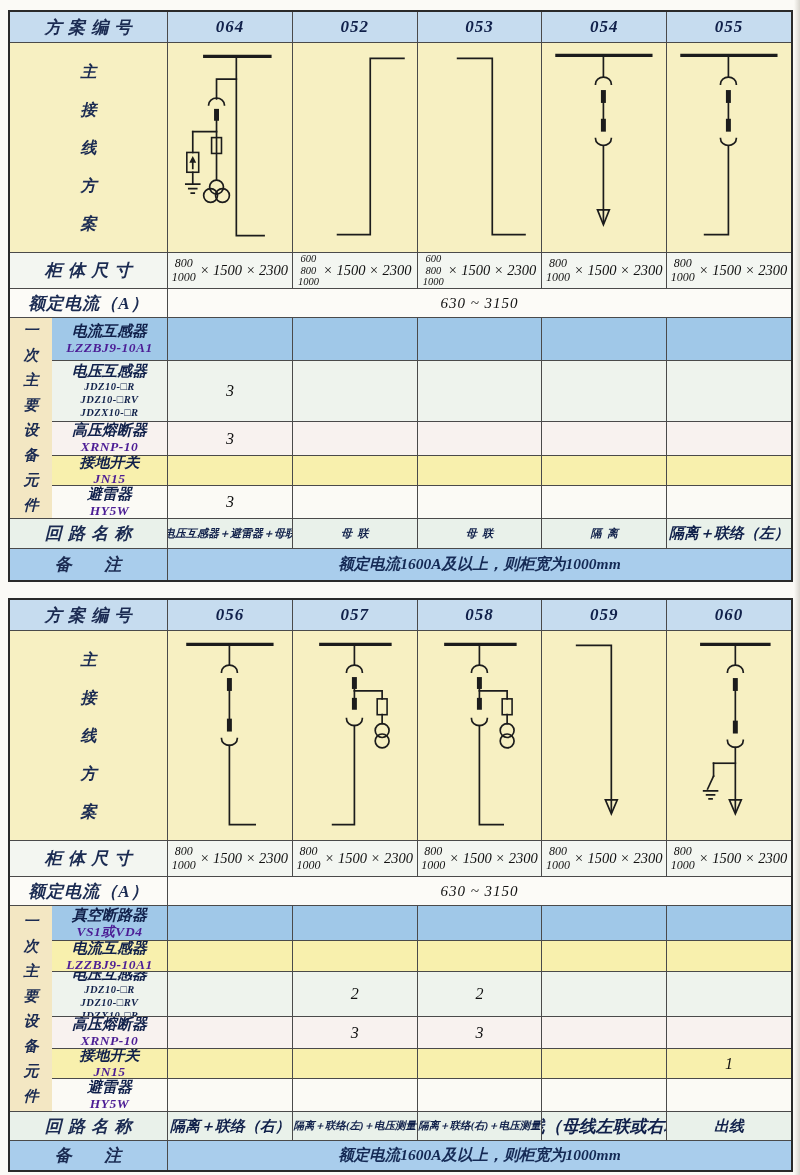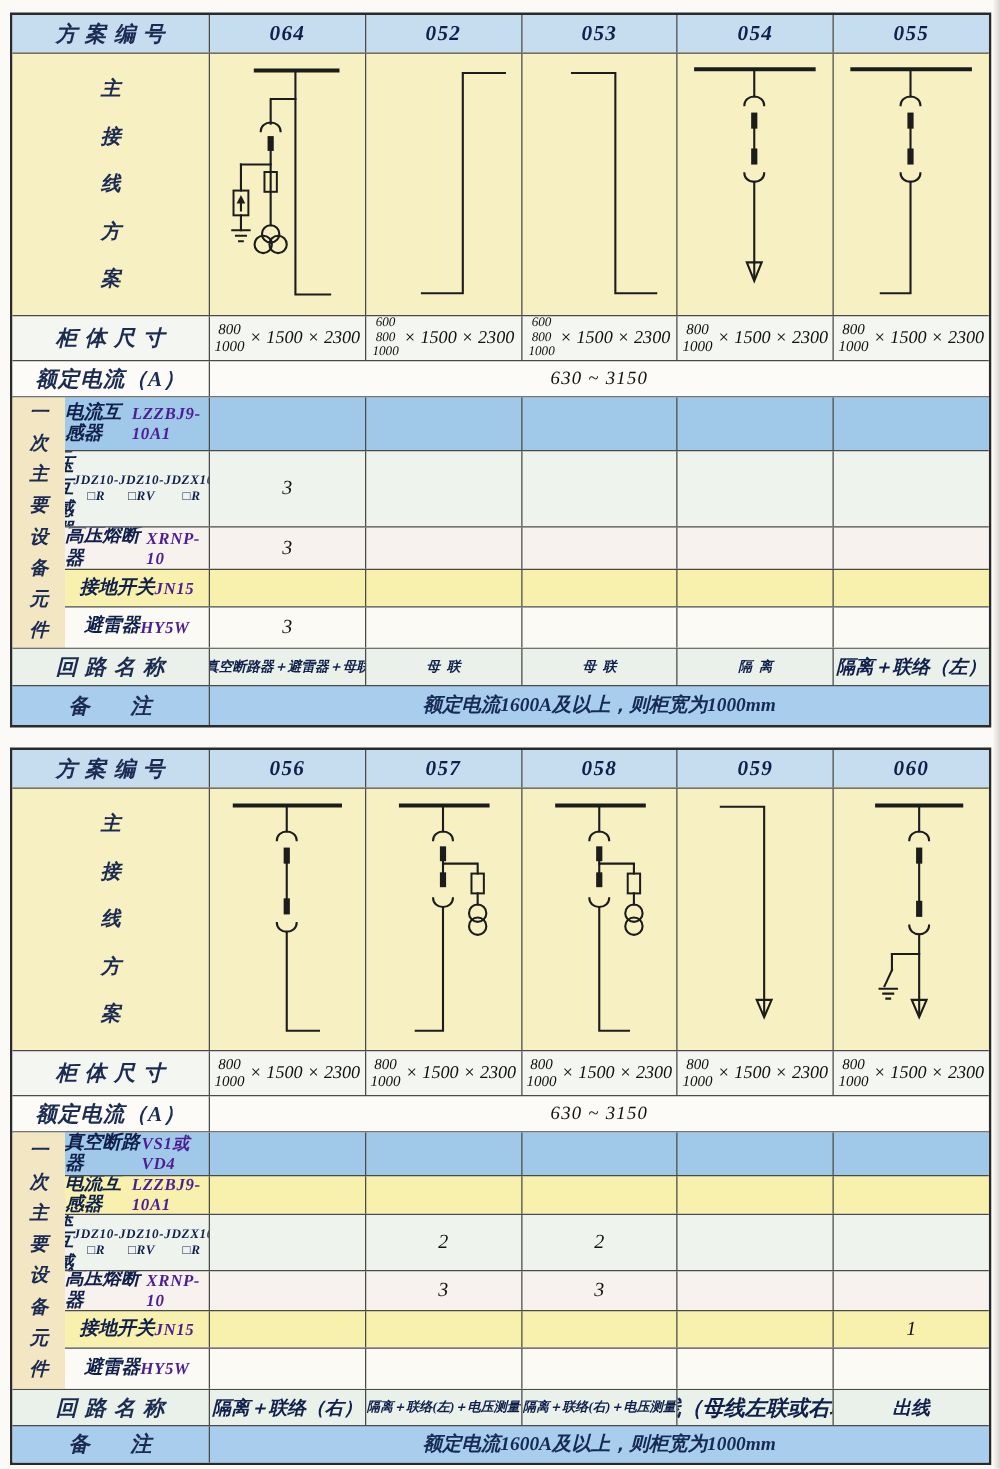--- a/index.html
+++ b/index.html
@@ -49,21 +49,21 @@
 
   .hlabel { font-size:17px; font-weight:700; letter-spacing:1px; white-space:pre; color:#1b2b52; }
   .scheme-no { font-size:17px; font-weight:600; letter-spacing:1px; color:#10204a; }
   .vtext { word-break:break-all; text-align:center; color:#1b2b52; }
   .vmain { width:17px; font-size:16px; line-height:38px; font-weight:600; letter-spacing:0; }
   .vstrip { width:16px; font-size:15px; line-height:25px; font-weight:600; }
   .strip { width:42px; flex:none; display:flex; align-items:center; justify-content:center; }
   .equip-rows { flex:1; display:flex; flex-direction:column; }
   .erow { display:flex; width:100%; border-top:1px solid #4a4a4a; }
   .erow:first-child { border-top:none; }
-  .ename { width:115px; flex:none; flex-direction:row; line-height:1.15; }
+  .ename { width:115px; flex:none; flex-direction:column; line-height:1.15; }
   .ename .nm { font-size:15px; font-weight:600; color:#10204a; }
   .ename .md { font-size:13.5px; font-weight:600; color:#4c1d95; letter-spacing:0.5px; }
   .ename .sub { font-size:10.5px; font-weight:600; color:#10204a; letter-spacing:0.5px; line-height:1.25; }
   .eh0 { height:42px; } .eh1 { height:61px; } .eh2 { height:34px; } .eh3 { height:30px; } .eh4 { height:33px; }
   .fh0 { height:34px; } .fh1 { height:31px; } .fh2 { height:45px; } .fh3 { height:32px; } .fh4 { height:30px; } .fh5 { height:33px; }
   .val { font-size:16px; color:#111; }
 
   .cabcell { gap:4px; }
   .stack { text-align:center; font-size:12px; line-height:1.12; color:#111; }
   .stack.s3 { font-size:10.5px; line-height:1.1; }
@@ -265,21 +265,21 @@
         <div class="cell c val"></div>
         <div class="cell c val"></div>
         <div class="cell c val"></div>
         <div class="cell c val"></div>
       </div>
     </div>
   </div>
 
   <div class="row h-circ bg-circ">
     <div class="cell lab hlabel">回 路 名 称</div>
-    <div class="cell c circ fs11">真空断路器＋避雷器＋母联</div>
+    <div class="cell c circ fs11">电压互感器＋避雷器＋母联</div>
     <div class="cell c circ fs13">母  联</div>
     <div class="cell c circ fs13">母  联</div>
     <div class="cell c circ fs13">隔  离</div>
     <div class="cell c circ fs12">隔离＋联络（左）</div>
   </div>
 
   <div class="row h-rem bg-rem">
     <div class="cell lab hlabel">备      注</div>
     <div class="cell merged remtxt">额定电流1600A及以上，则柜宽为1000mm</div>
   </div>

